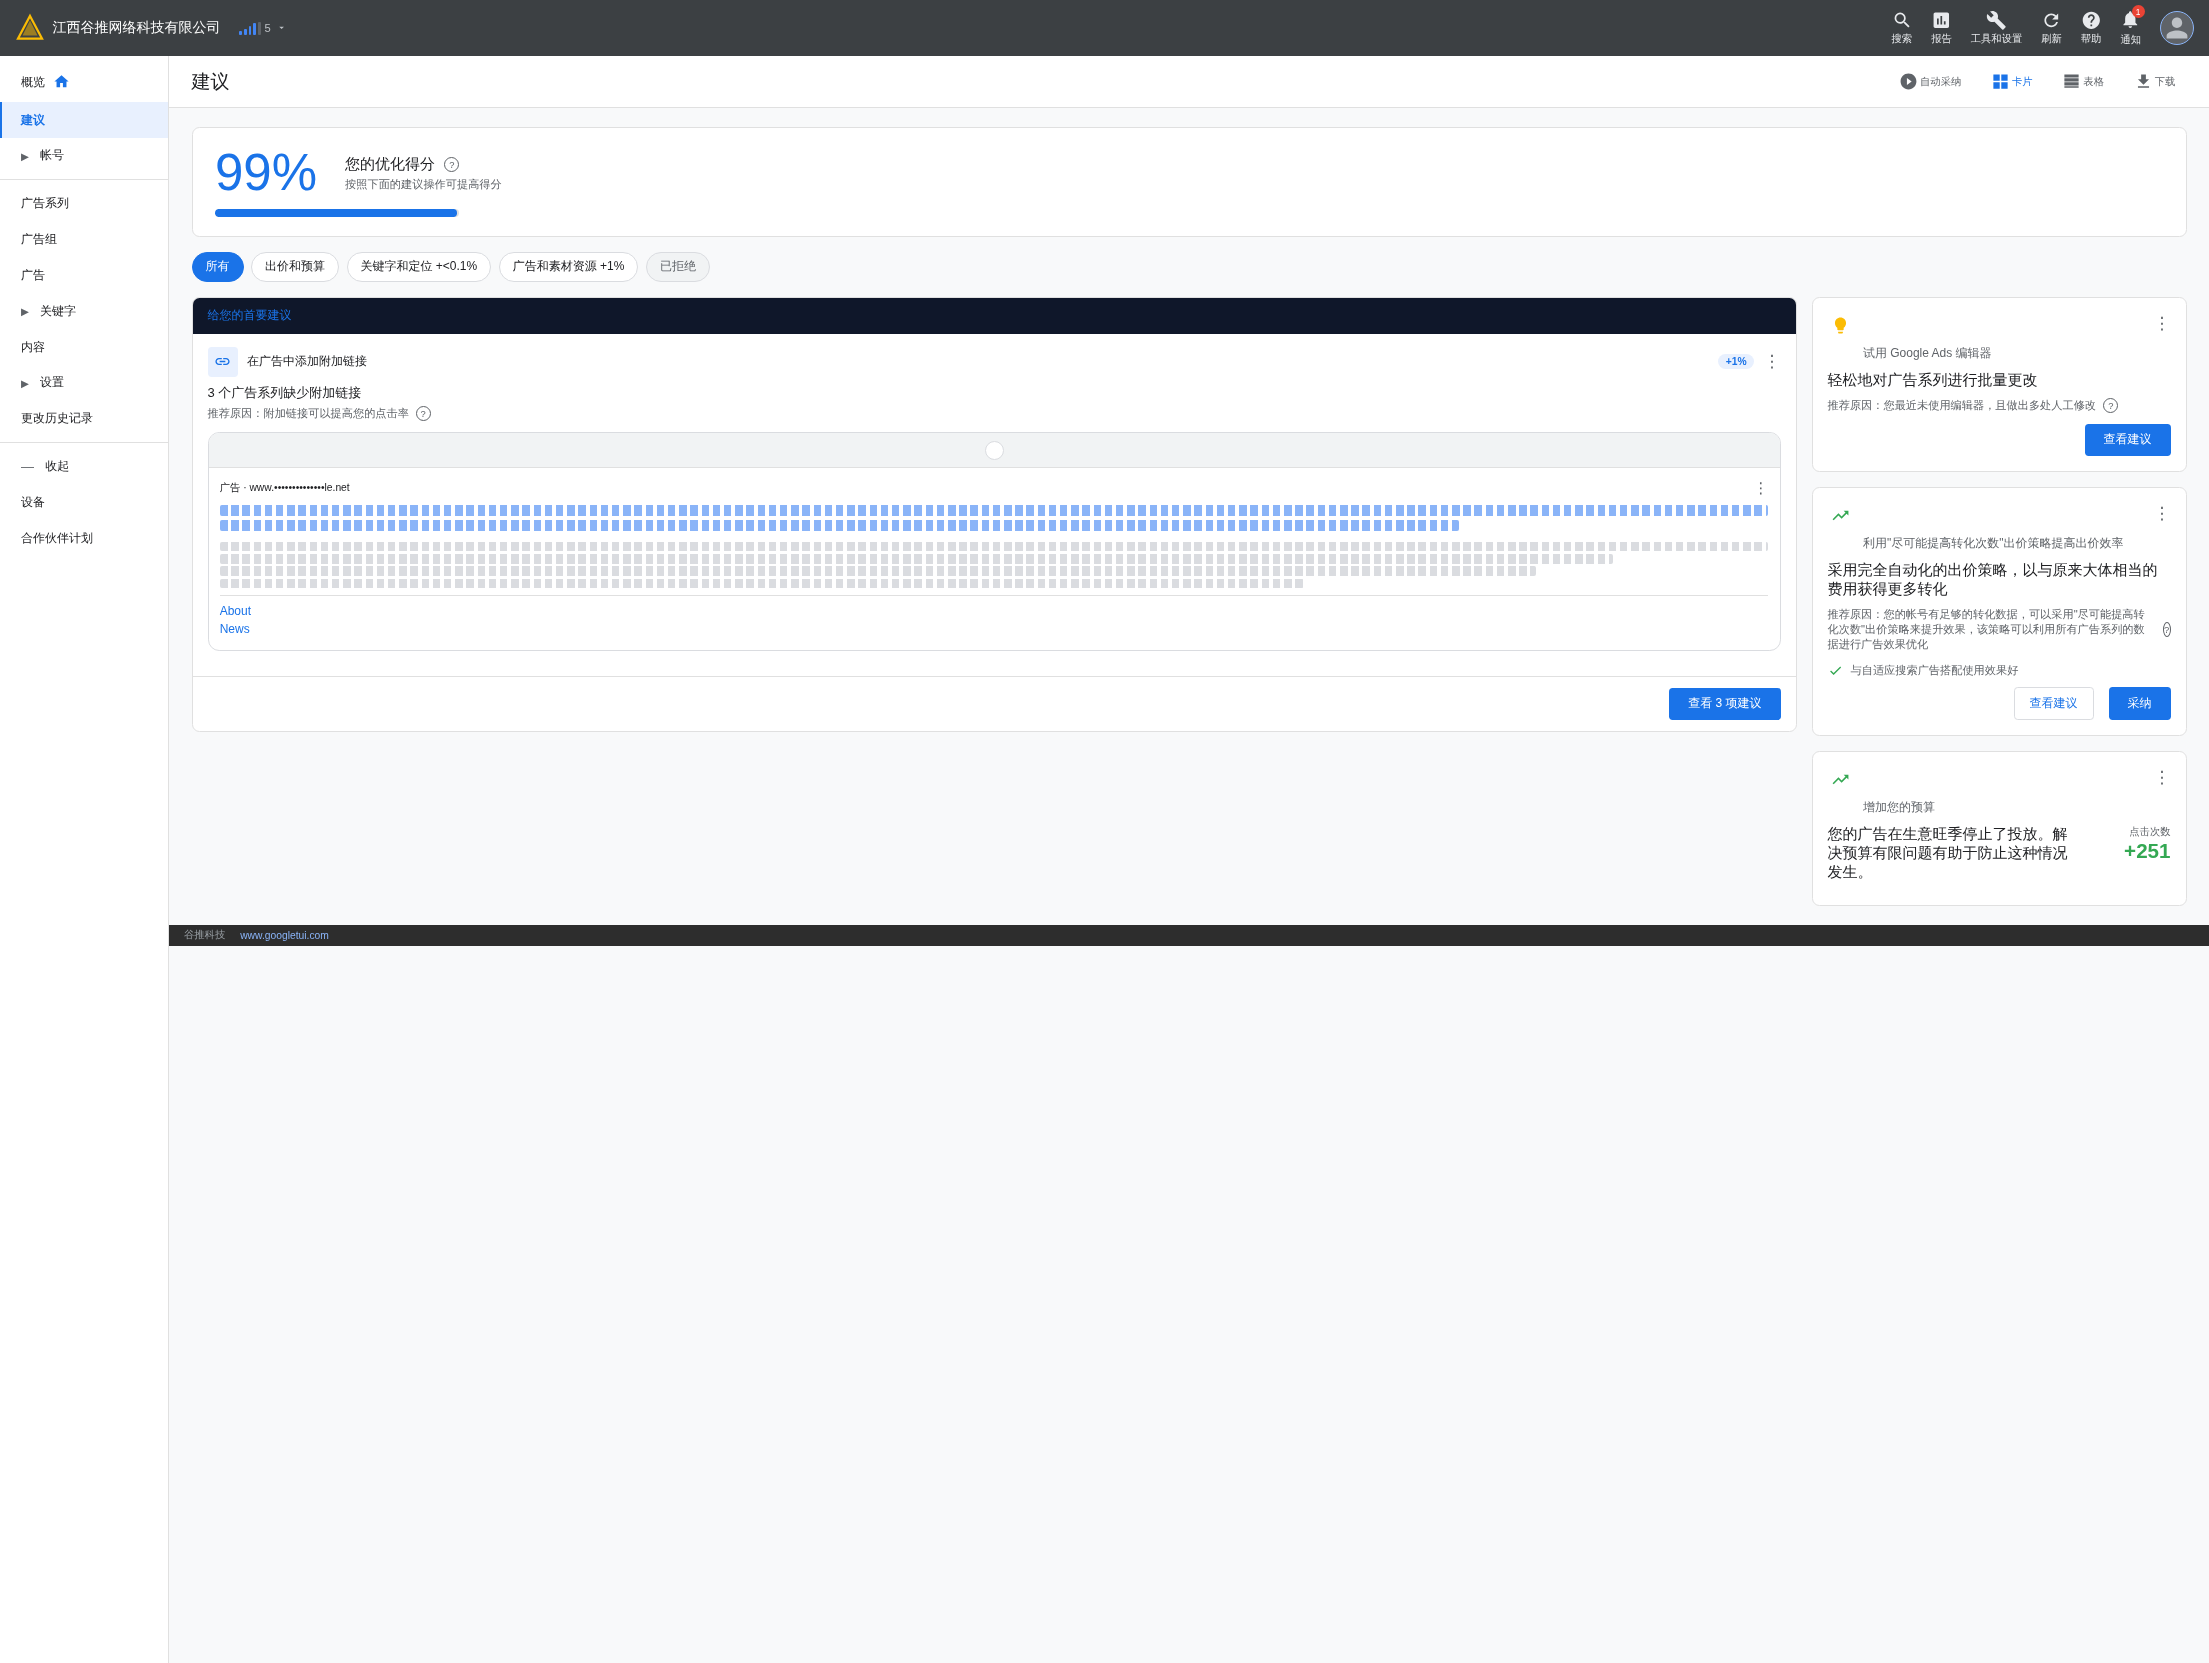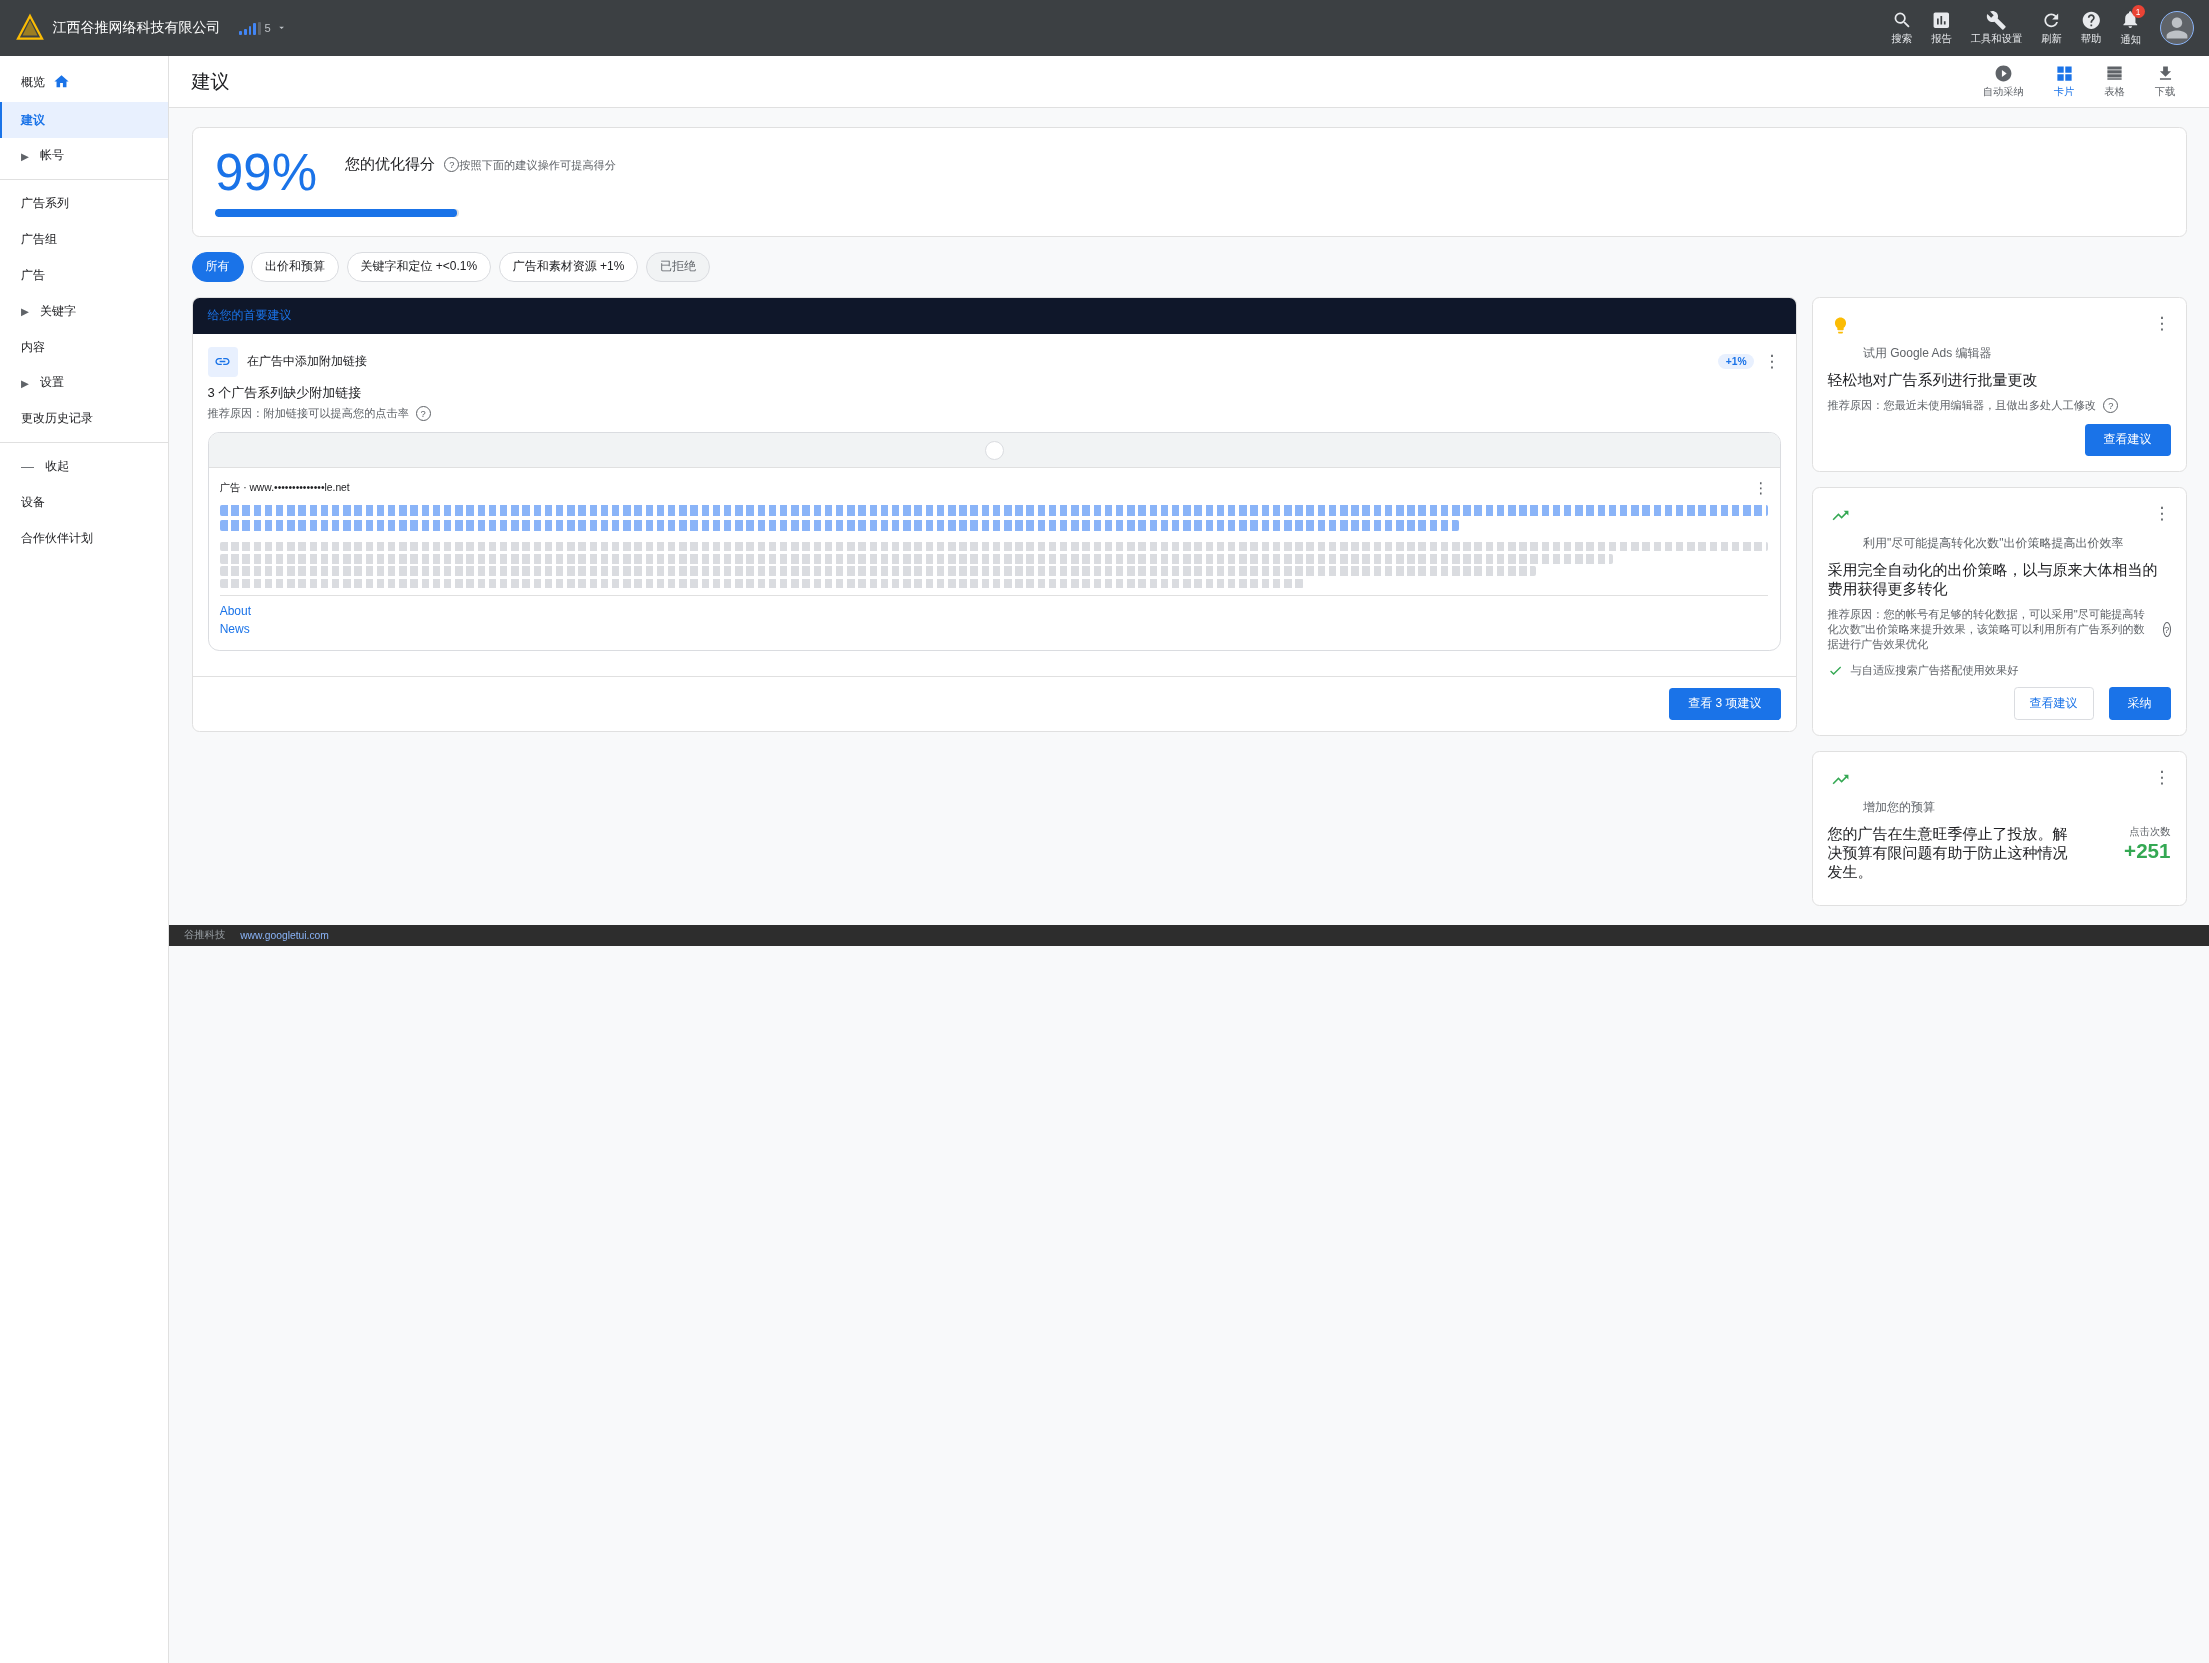--- a/index.html
+++ b/index.html
@@ -156,21 +156,20 @@
       color: #202124;
       flex: 1;
     }
     .page-actions {
       display: flex;
       align-items: center;
       gap: 7.5px;
     }
     .page-action-btn {
       display: flex;
-      flex-direction: column;
       align-items: center;
       gap: 1.9px;
       padding: 5.6px 11.2px;
       cursor: pointer;
       border-radius: 3.7px;
       color: #5f6368;
       font-size: 10.3px;
       border: none;
       background: none;
     }
@@ -199,21 +198,21 @@
       margin-bottom: 11.2px;
     }
     .opt-score-number {
       font-size: 51px;
       font-weight: 400;
       color: #1a73e8;
       line-height: 1;
     }
     .opt-score-info {
       display: flex;
-      flex-direction: row;
+      flex-direction: column;
       justify-content: center;
       padding-top: 7.5px;
     }
     .opt-score-label {
       font-size: 15px;
       color: #202124;
       display: flex;
       align-items: center;
       gap: 5.6px;
     }

